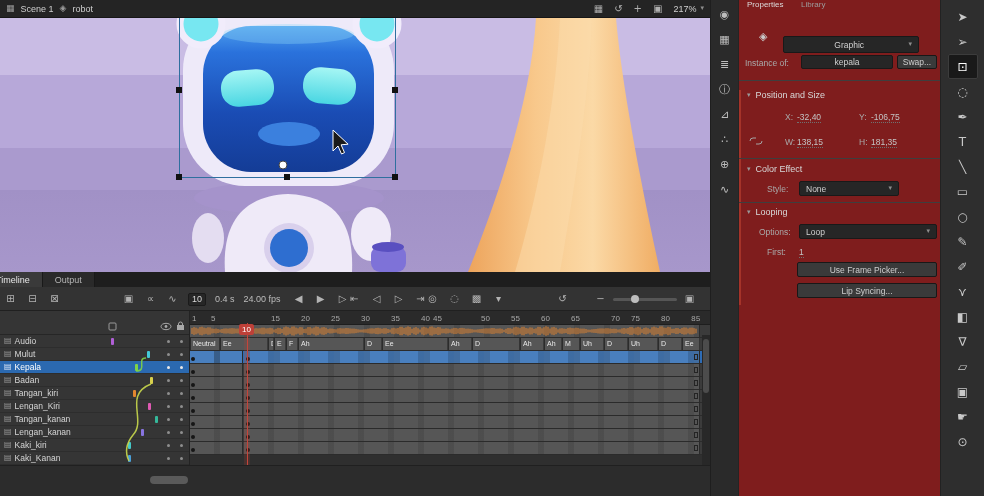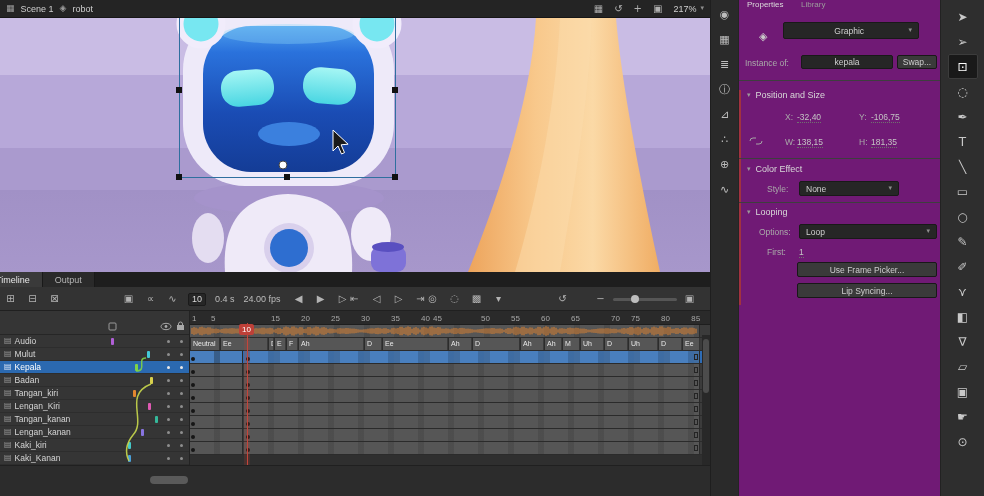--- a/index.html
+++ b/index.html
@@ -68,21 +68,21 @@
 .vscroll-track{position:absolute;left:512px;top:24px;width:8px;height:130px;background:#282828}
 .vscroll-thumb{position:absolute;left:513px;top:28px;width:6px;height:54px;background:#4c4c4c;border-radius:3px;z-index:8}
 .tl-bottom{position:absolute;left:0;top:465px;width:710px;height:31px;background:#2c2c2c;border-top:1px solid #202020}
 .hscroll{position:absolute;left:150px;top:10px;width:38px;height:8px;background:#5a5a5a;border-radius:4px}
 
 
 .dock{position:absolute;left:710px;top:0;width:28px;height:496px;background:#2a2a2a;border-left:1px solid #1e1e1e;display:flex;flex-direction:column;align-items:center;padding-top:6px;gap:9px}
 .dock-ic{width:20px;height:16px;display:flex;align-items:center;justify-content:center;font-size:11px;color:#bdbdbd}
 
 
-.props{position:absolute;left:738px;top:0;width:202px;height:496px;background:#701a75;border-left:1px solid #242424}
+.props{position:absolute;left:738px;top:0;width:202px;height:496px;background:#7f1d1d;border-left:1px solid #242424}
 .p-accent{position:absolute;left:0;top:90px;width:2px;height:215px;background:#b23b2e;opacity:.75}
 .ptab{position:absolute;top:0;font-size:8px;color:#9c9c9c}
 .ptab.active{color:#dcdcdc}
 .p-label{position:absolute;font-size:8.5px;color:#a9a9a9}
 .p-value{position:absolute;font-size:8.5px;color:#c4c4c4;border-bottom:1px dotted #707070}
 .p-field{position:absolute;background:#262626;border:1px solid #191919;border-radius:2px;color:#d0d0d0;font-size:8.5px;display:flex;align-items:center;justify-content:center}
 .p-drop{position:absolute;background:#262626;border:1px solid #191919;border-radius:2px;color:#d0d0d0;font-size:8.5px;display:flex;align-items:center;justify-content:space-between;padding:0 6px}
 .p-drop .chev{color:#8e8e8e;font-size:7px}
 .p-btn{position:absolute;background:#3a3a3a;border:1px solid #181818;border-radius:2px;color:#cfcfcf;font-size:8.5px;display:flex;align-items:center;justify-content:center}
 .p-sec{position:absolute;font-size:9px;color:#d8d8d8;display:flex;align-items:center;gap:5px}
@@ -491,21 +491,21 @@
       <span class="dock-ic ic">⊕</span>
       <span class="dock-ic ic">∿</span>
     </div>
 
   <div class="props">
     <div class="p-accent"></div>
     <span class="ptab active" style="left:8px">Properties</span>
     <span class="ptab" style="left:62px">Library</span>
 
     <span class="sym-ic ic" style="left:20px;top:31px">◈</span>
-    <span class="p-drop" style="left:44px;top:22px;width:136px;height:17px">
+    <span class="p-drop" style="left:44px;top:36px;width:136px;height:17px">
       <span style="margin:0 auto">Graphic</span>
       <span class="chev ic">▾</span>
     </span>
 
     <span class="p-label" style="left:6px;top:58px">Instance of:</span>
     <span class="p-field" style="left:62px;top:55px;width:92px;height:14px">kepala</span>
     <span class="p-btn" style="left:158px;top:55px;width:40px;height:14px">Swap...</span>
 
     <div class="p-div" style="top:80px"></div>
     <span class="p-sec" style="left:8px;top:90px">

